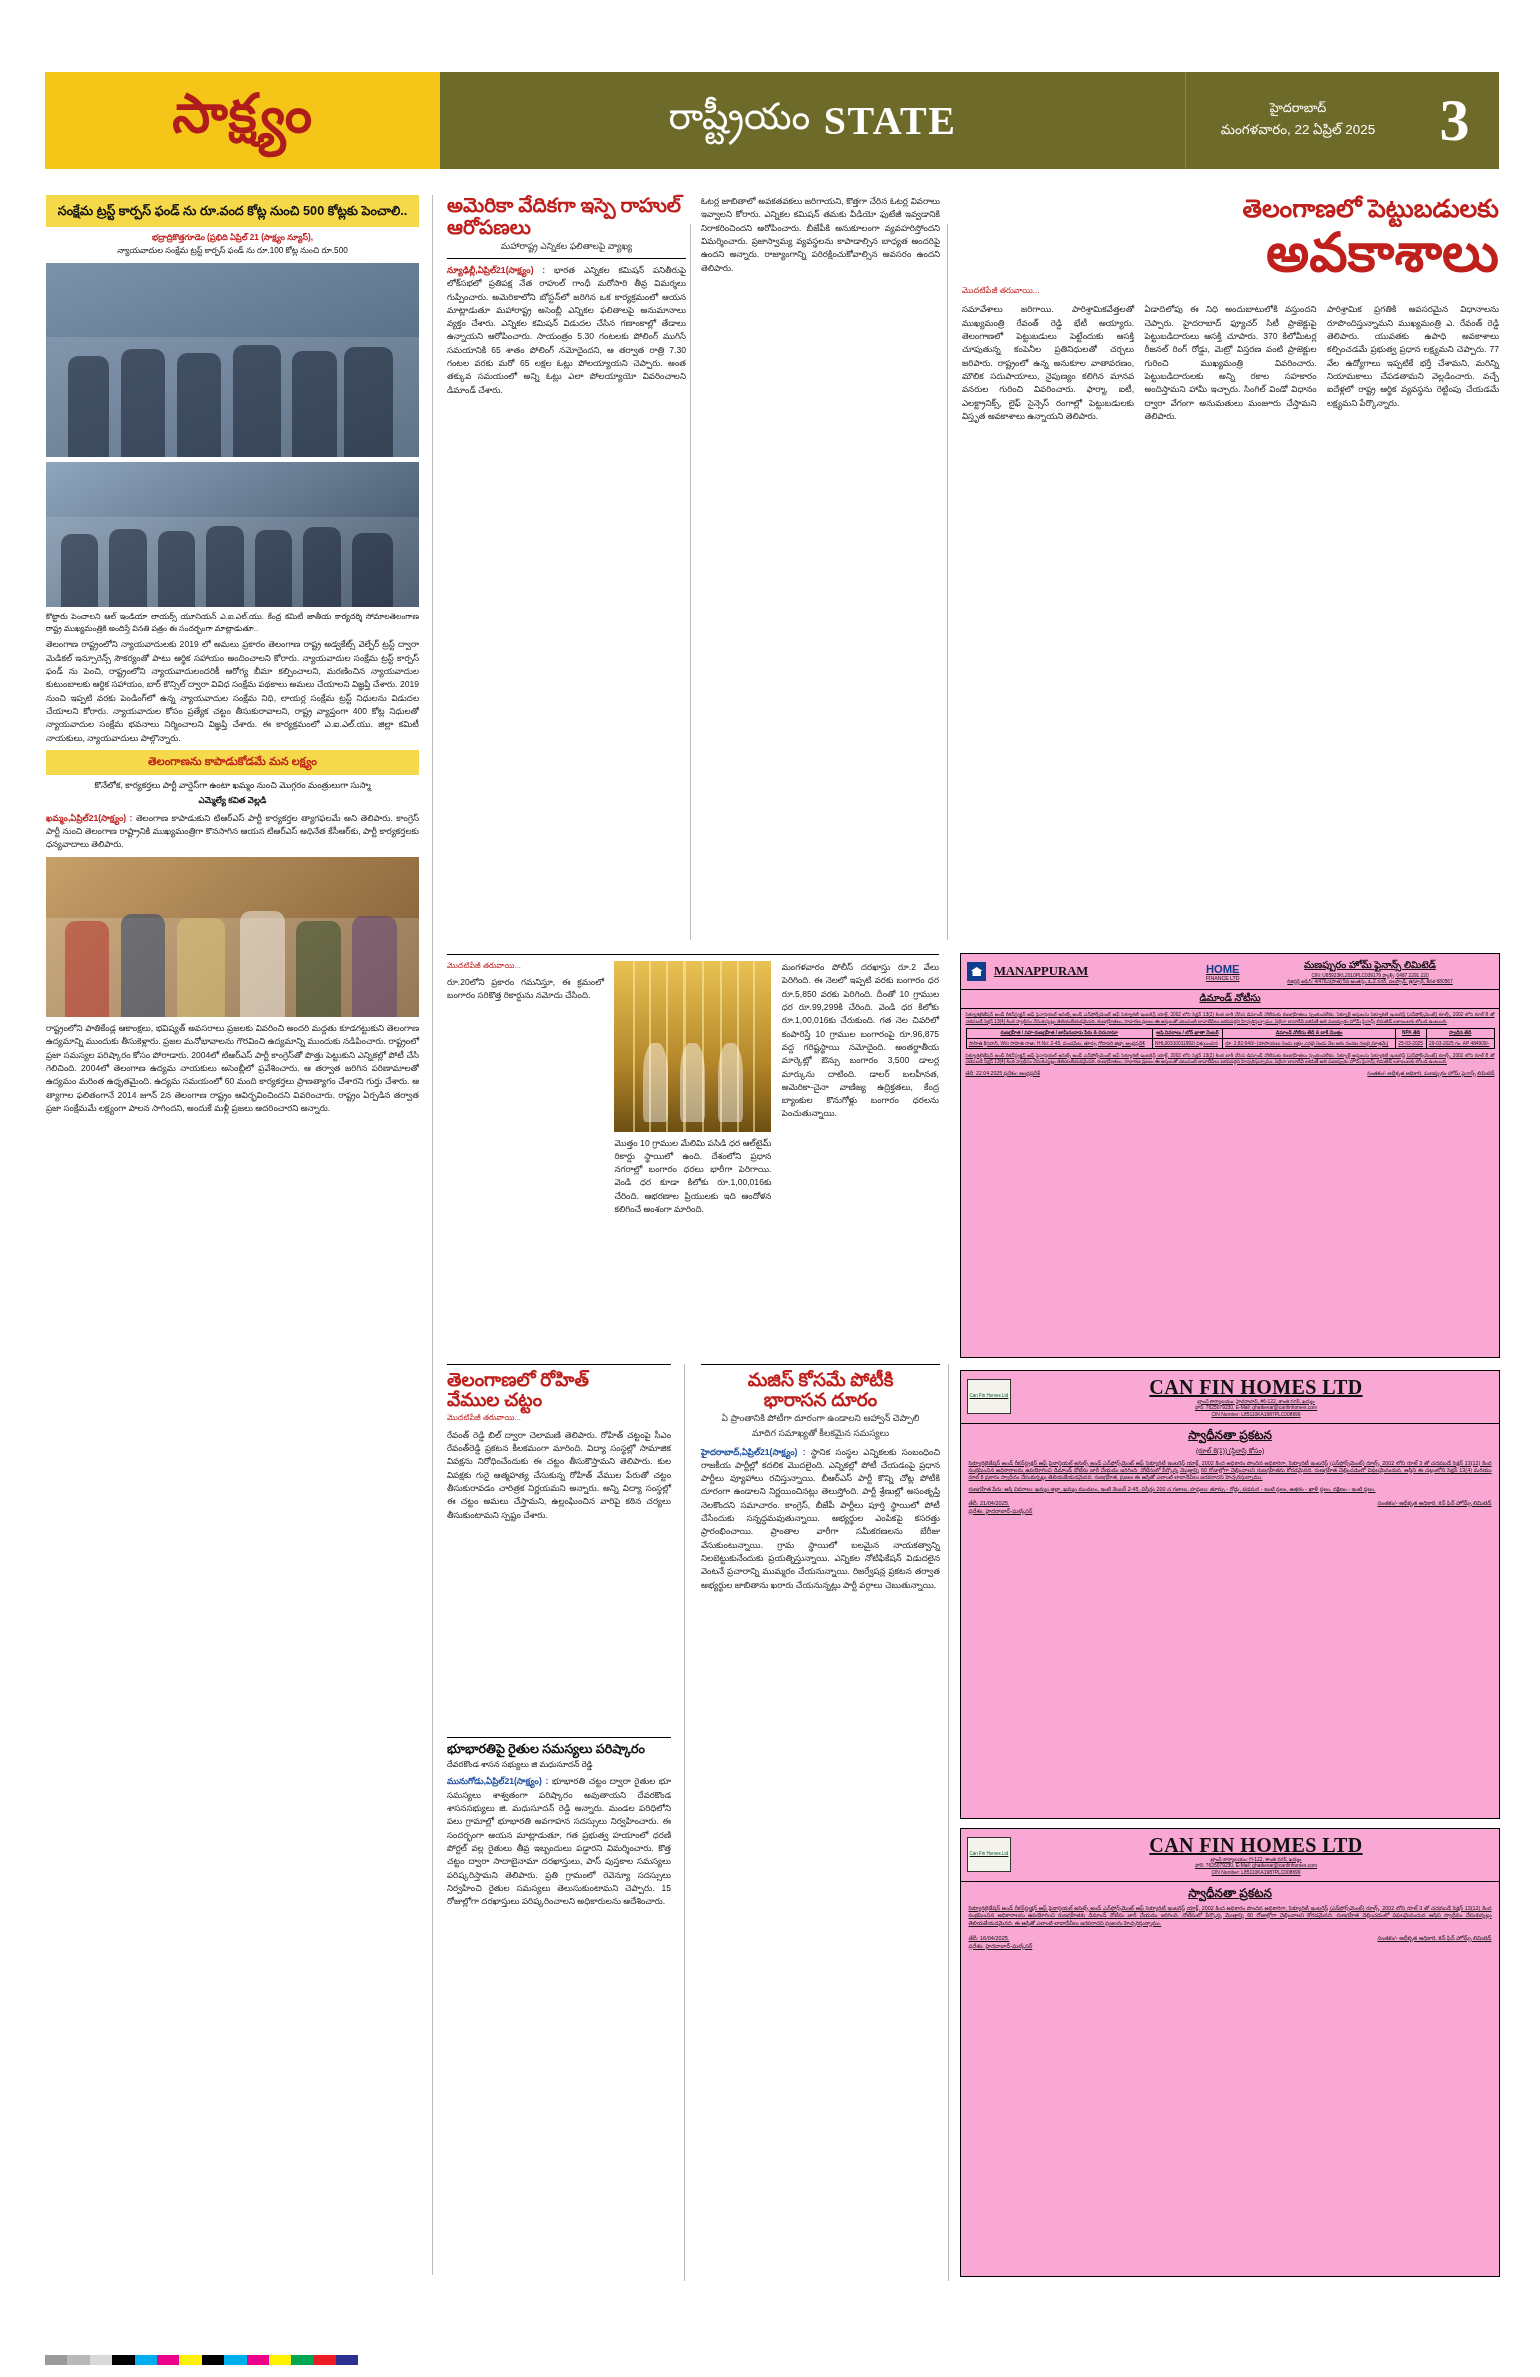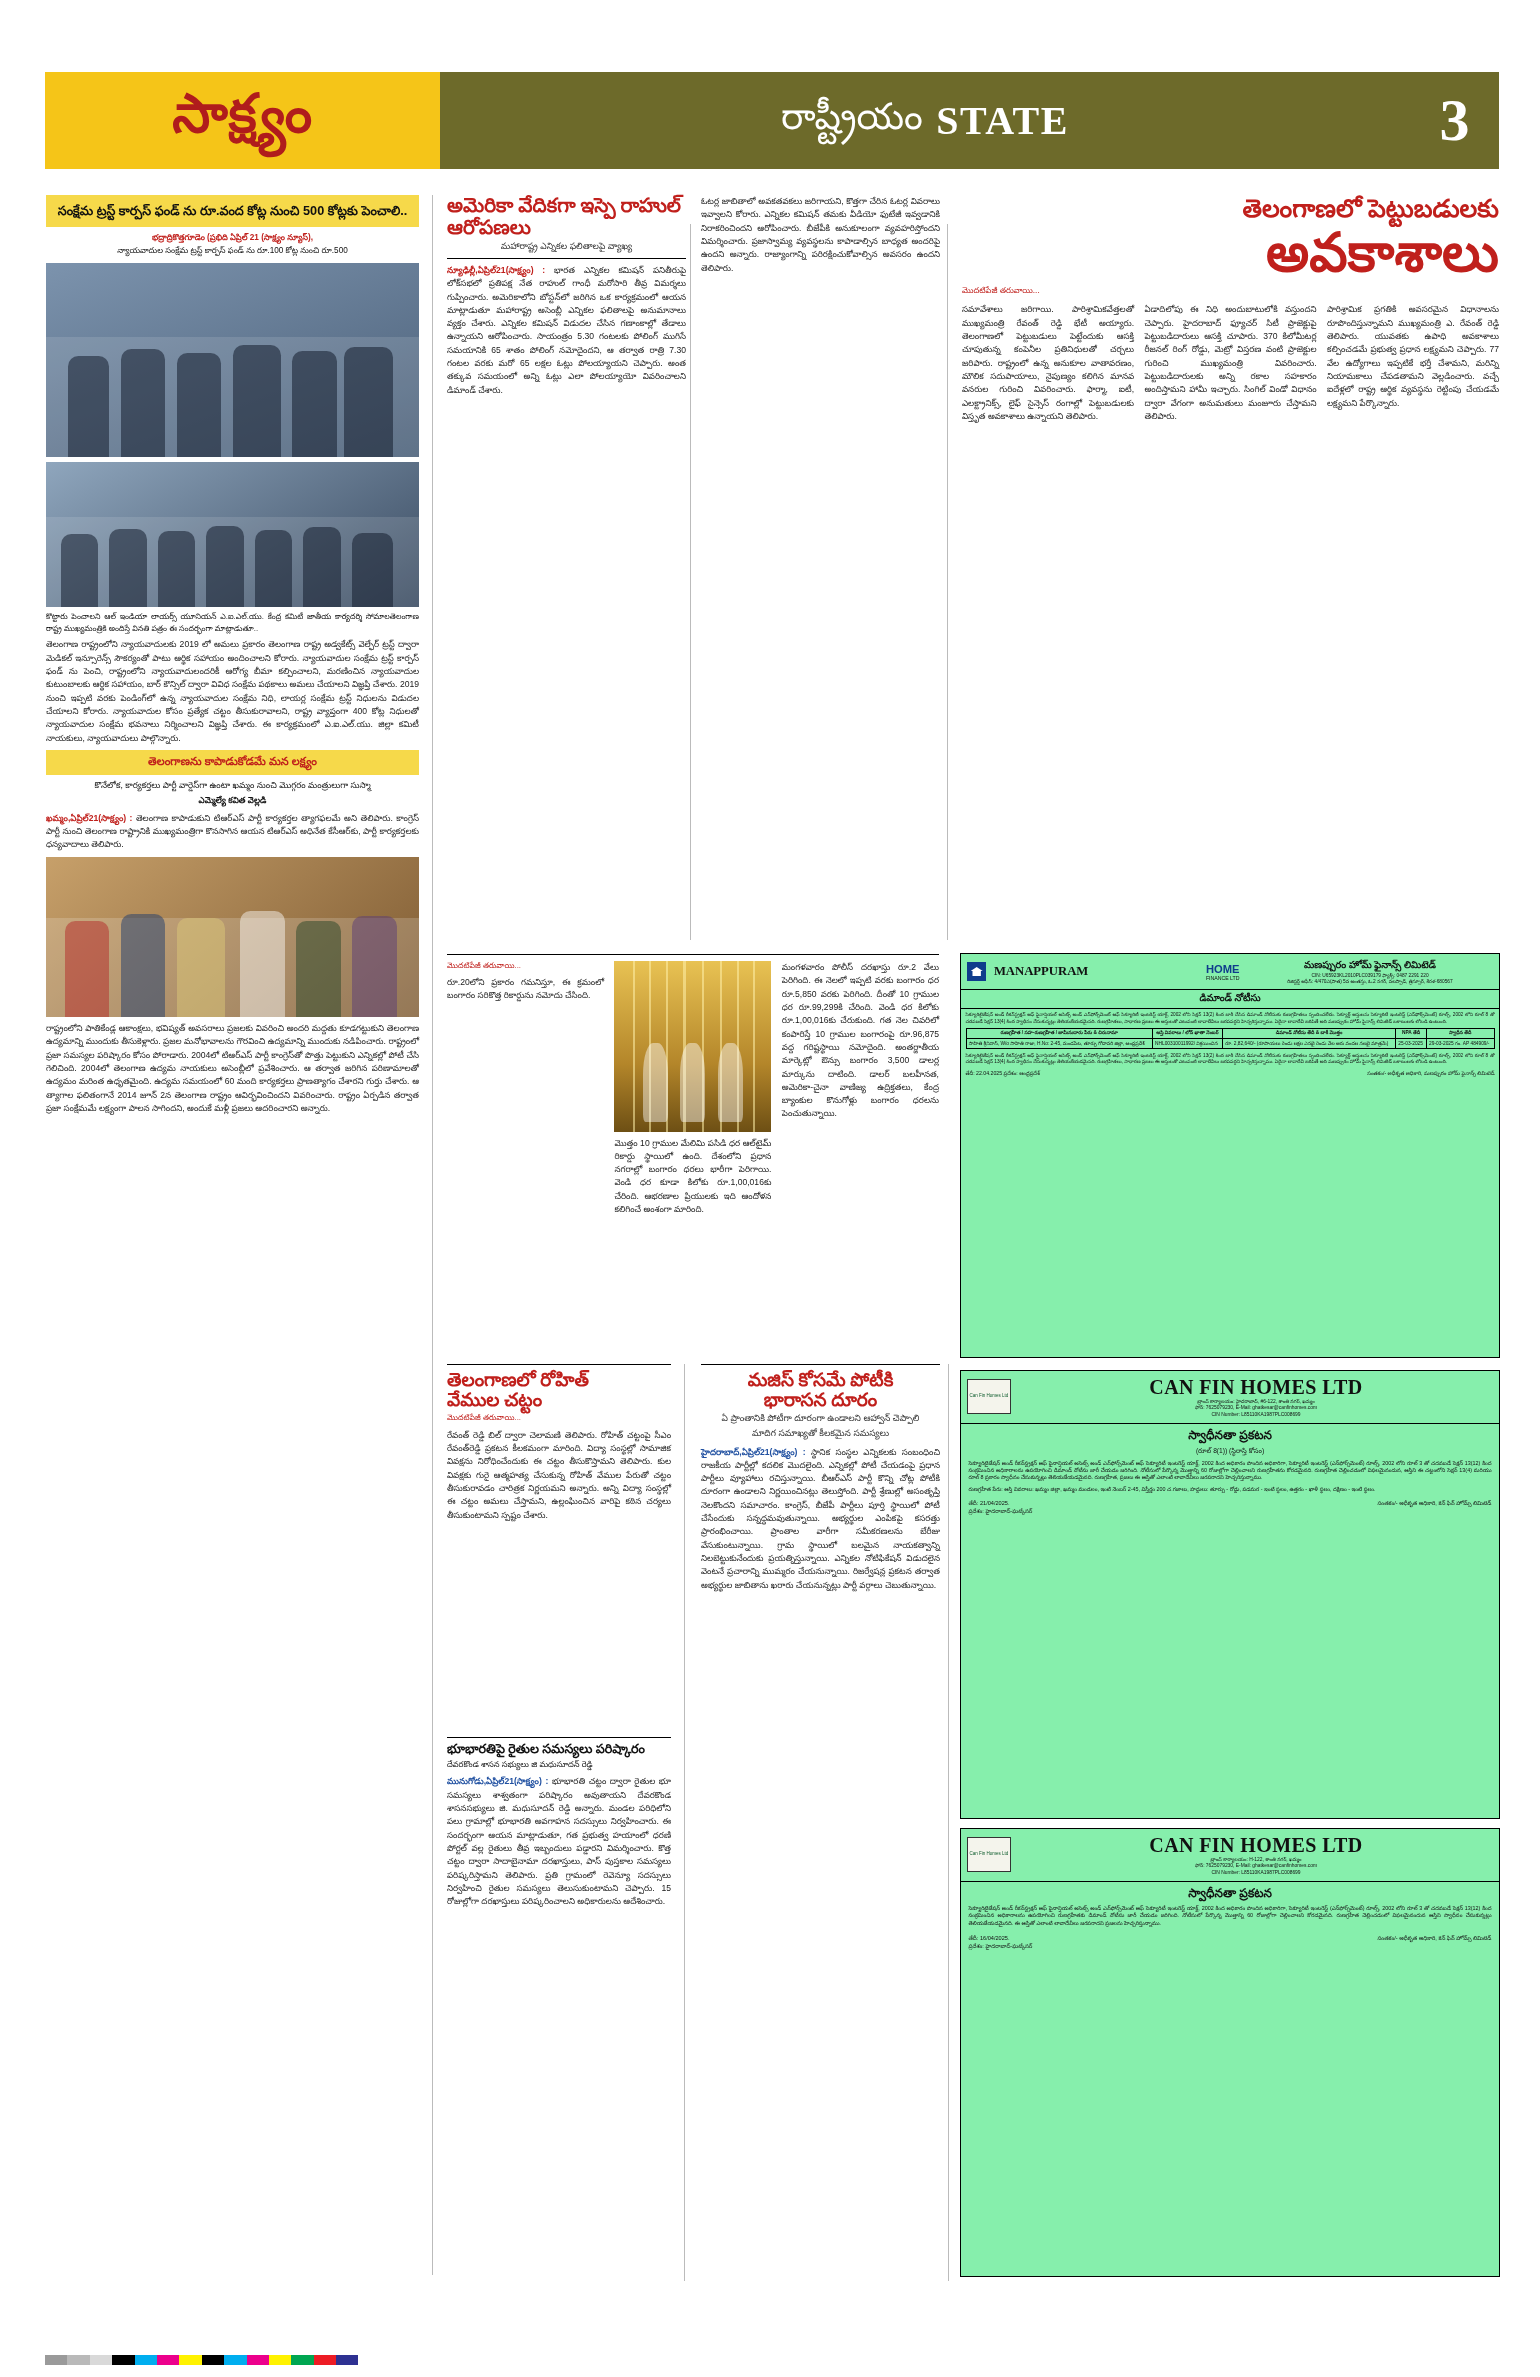--- a/index.html
+++ b/index.html
@@ -37,21 +37,21 @@
   .box-yellow{background:#f6d94a;}
   .photo{background:linear-gradient(160deg,#7c93ad,#4a5f78);position:relative;overflow:hidden;}
   .photo.p2{background:linear-gradient(150deg,#8fa6bd,#394a60);}
   .photo.p3{background:linear-gradient(140deg,#c7a06a,#7d5a32);}
   .photo .fig{position:absolute;bottom:0;width:100%;height:62%;background:rgba(255,255,255,0.12);}
   .photo .b1,.photo .b2,.photo .b3,.photo .b4,.photo .b5{position:absolute;bottom:0;background:rgba(20,30,45,.55);border-radius:10.4px 10.4px 0 0;}
 
   .capt{font-size:7.8px;line-height:1.45;text-align:justify;margin-top:4.5px;}
 
   
-  .ad{border:0.7px solid #000;background:#86efac;}
+  .ad{border:0.7px solid #000;background:#f9a8d4;text-decoration:underline;}
   .ad-hd{display:flex;align-items:center;gap:7.5px;padding:4.5px 6px;border-bottom:0.7px solid #000;}
   .manap-logo{width:19.4px;height:19.4px;background:#0f3c8c;position:relative;}
   .manap-logo:after{content:"";position:absolute;left:3.7px;top:5.2px;width:12px;height:9px;background:#fff;clip-path:polygon(50% 0,100% 45%,85% 45%,85% 100%,15% 100%,15% 45%,0 45%);}
   .tiny{font-size:4.7px;line-height:1.32;text-align:justify;color:#111;}
   .tiny2{font-size:5.4px;line-height:1.38;text-align:justify;color:#111;}
   .adtbl{width:100%;border-collapse:collapse;font-size:4.8px;}
   .adtbl th,.adtbl td{border:0.7px solid #000;padding:1.5px 2.2px;vertical-align:top;line-height:1.3;}
   .canfin-hd{display:flex;align-items:center;gap:8px;padding:4.5px 6px;}
   .cf-logo{width:42px;height:33px;border:0.7px solid #333;display:flex;align-items:center;justify-content:center;font-size:4.5px;text-align:center;color:#0a5a2a;background:#f4f4ec;line-height:1.1;}
   .cf-name{font-family:"Liberation Serif",serif;font-size:20px;font-weight:bold;letter-spacing:0.4px;}
@@ -73,20 +73,24 @@
 
 <div class="page">
 
   <div class="masthead">
     <div class="mast-logo">
       <span>సాక్ష్యం</span>
     </div>
     <div class="mast-mid">
       <div class="te">రాష్ట్రీయం</div>
       <div class="en">STATE</div>
+    </div>
+    <div class="mast-date">
+      <div class="city">హైదరాబాద్</div>
+      <div class="dt">మంగళవారం, 22 ఏప్రిల్ 2025</div>
     </div>
     <div class="mast-num">3</div>
   </div>
 
   <div class="col" style="left:46px;top:195px;width:373px;">
 
     <div class="box-yellow" style="padding:7.5px 9px;text-align:center;">
       <div style="font-size:12.7px;font-weight:bold;color:#111;line-height:1.35;">సంక్షేమ ట్రస్ట్ కార్పస్ ఫండ్ ను రూ.వంద కోట్ల నుంచి 500 కోట్లకు పెంచాలి..</div>
     </div>
 

